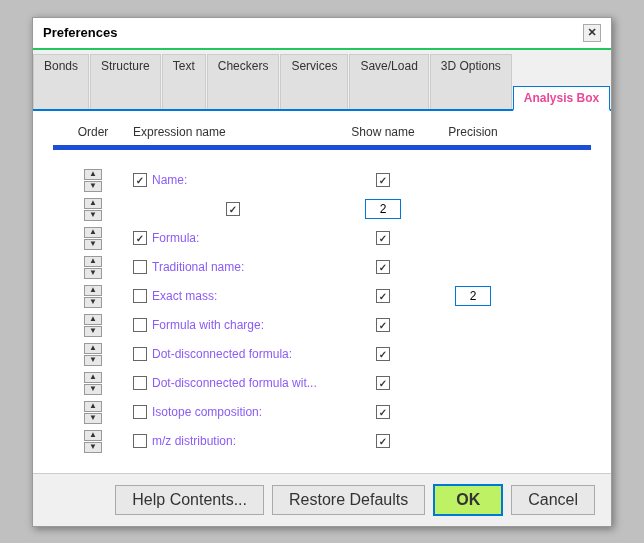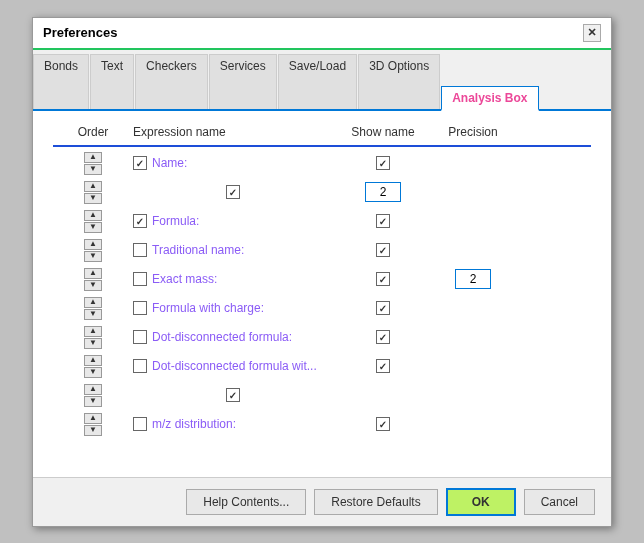--- a/index.html
+++ b/index.html
@@ -71,22 +71,22 @@
     }
     .content {
       flex: 1;
       padding: 14px 20px;
       background: #ffffff;
     }
     .table-header {
       display: grid;
       grid-template-columns: 80px 200px 100px 80px;
       padding: 0 0 6px 0;
-      border-bottom: 2px solid #1d4ed8;
-      margin-bottom: 2px;
+      border-bottom: 5px solid #1d4ed8;
+      margin-bottom: 16px;
     }
     .table-header span {
       font-size: 12px;
       color: #333;
       font-weight: 500;
     }
     .table-header .col-order { text-align: center; }
     .table-header .col-showname { text-align: center; }
     .table-header .col-precision { text-align: center; }
     .row {
@@ -172,21 +172,21 @@
       display: flex;
       align-items: center;
       justify-content: flex-end;
       gap: 8px;
     }
     .btn {
       padding: 5px 16px;
       border: 1px solid #aaa;
       background: #e8e8e8;
       cursor: pointer;
-      font-size: 12px;
+      font-size: 16px;
       color: #333;
       min-width: 70px;
       text-align: center;
     }
     .btn.ok {
       border: 2px solid #0078d7;
       background: #bef264;
       font-weight: 600;
     }
     .expr-label {
@@ -198,20 +198,21 @@
 <body>
 
 <div class="dialog">
   <div class="title-bar">
     <span>Preferences</span>
     <div class="close-btn">✕</div>
   </div>
 
   <div class="tab-bar" id="tab-bar">
       <div class="tab">Bonds</div>
+      <div class="tab">Structure</div>
       <div class="tab">Text</div>
       <div class="tab">Checkers</div>
       <div class="tab">Services</div>
       <div class="tab">Save/Load</div>
       <div class="tab">3D Options</div>
       <div class="tab active">Analysis Box</div>
     </div>
 
   <div class="content">
     <div class="table-header">
@@ -349,20 +350,24 @@
           </div>
           <div class="precision-cell"></div>
         </div>
         <div class="row">
           <div class="order-btns">
             <div class="order-btn-pair">
               <div class="order-btn">▲</div>
               <div class="order-btn">▼</div>
             </div>
           </div>
+          <div class="expr-cell">
+            <div class="checkbox-custom"></div>
+            <span class="expr-label">Isotope composition:</span>
+          </div>
           <div class="show-cell">
             <div class="checkbox-custom checked"></div>
           </div>
           <div class="precision-cell"></div>
         </div>
         <div class="row">
           <div class="order-btns">
             <div class="order-btn-pair">
               <div class="order-btn">▲</div>
               <div class="order-btn">▼</div>

